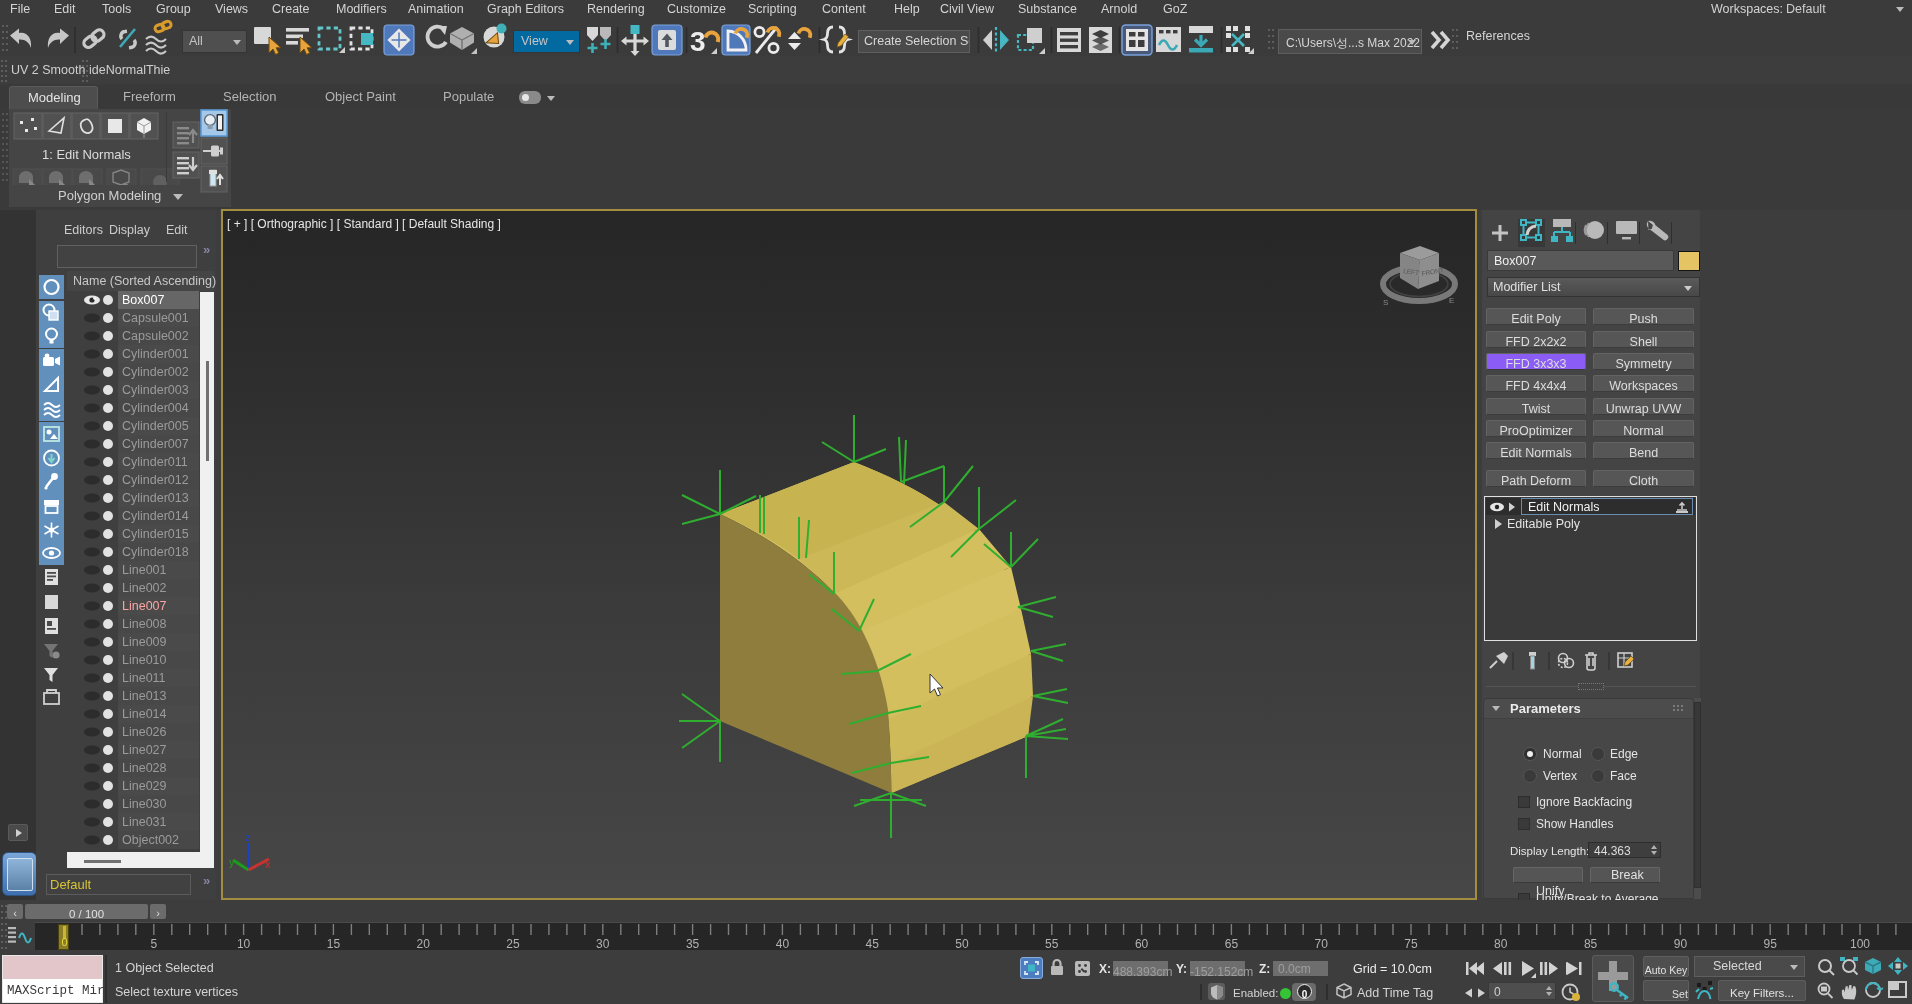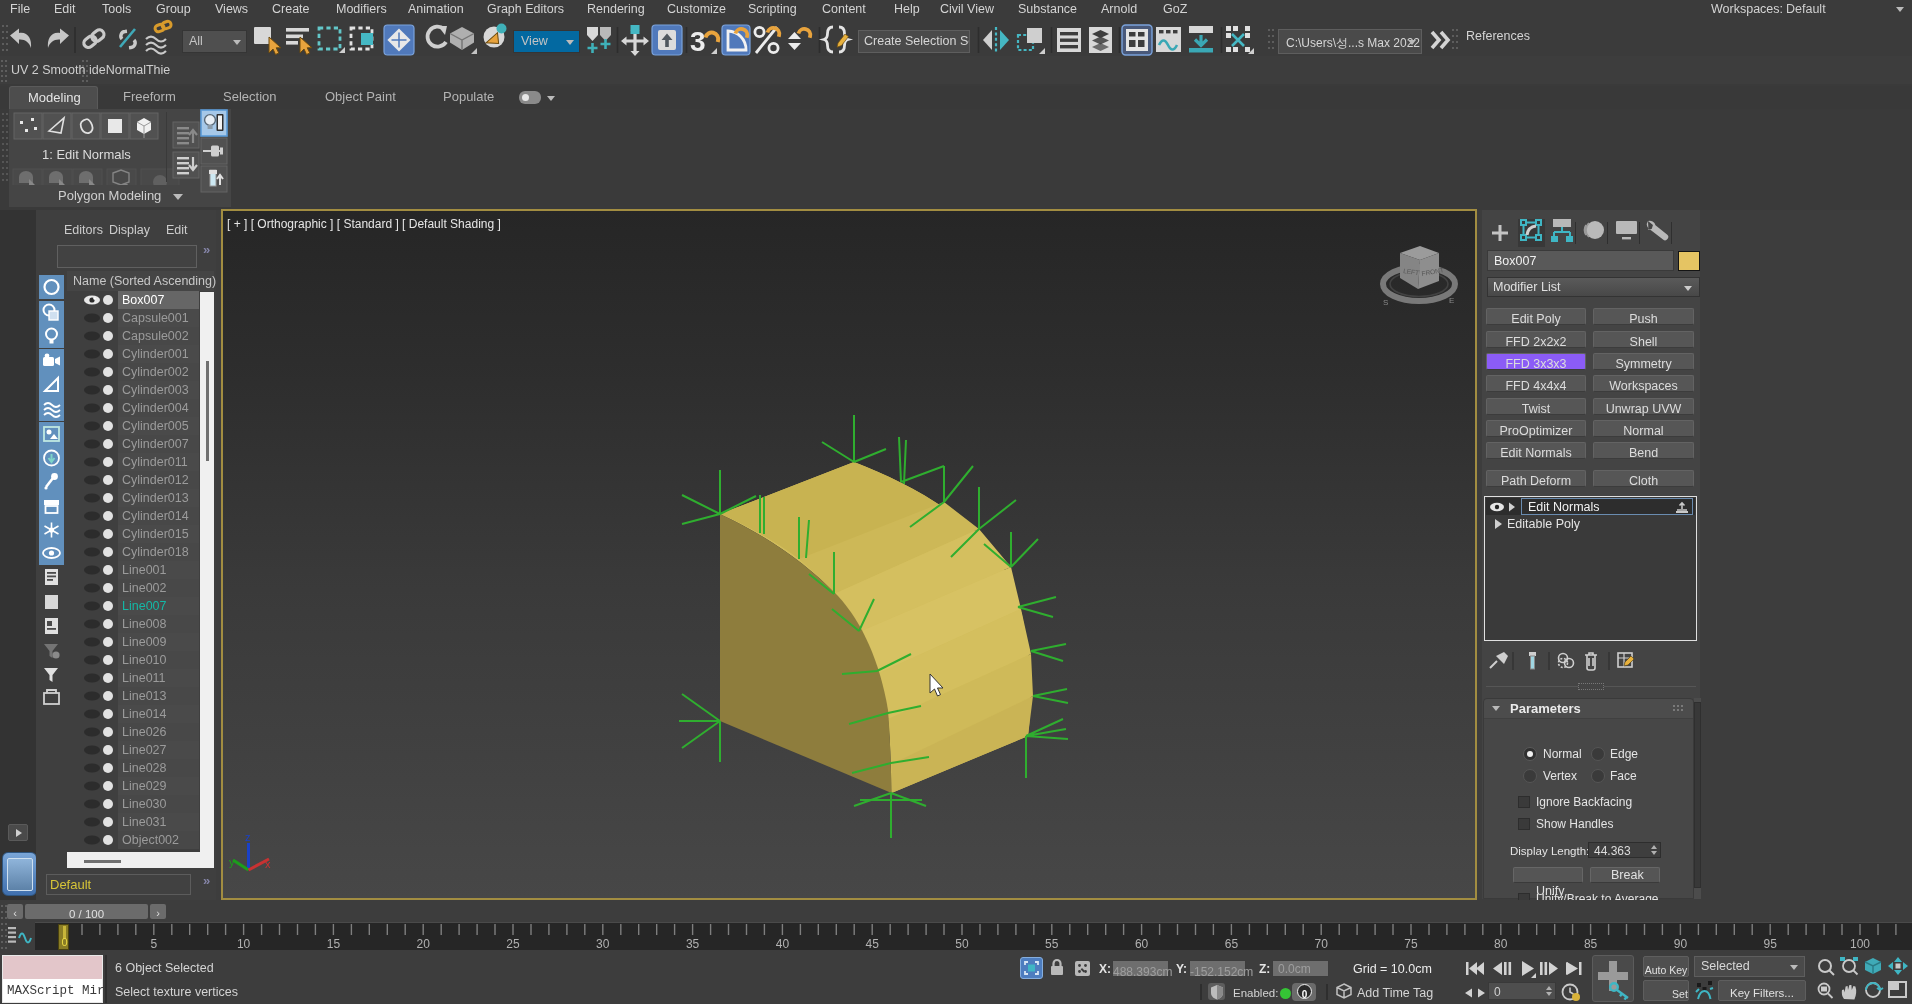--- a/index.html
+++ b/index.html
@@ -714,21 +714,21 @@
 <svg width="18" height="18" style="left:16px;top:288px;">
           <ellipse cx="9" cy="9" rx="8" ry="4.6" fill="#2c2c2c"></ellipse>
         </svg>
 <div class="abs" style="left:36px;top:292px;width:10px;height:10px;border-radius:50%;background:#e2e2e2;"></div>
 <span class="txt" style="left:55px;top:290px;font-size:12.5px;color:#9b9b9b;">Line002</span>
 <div class="abs" style="left:51px;top:306px;width:81px;height:18px;background:#4a4a4a;"></div>
 <svg width="18" height="18" style="left:16px;top:306px;">
           <ellipse cx="9" cy="9" rx="8" ry="4.6" fill="#2c2c2c"></ellipse>
         </svg>
 <div class="abs" style="left:36px;top:310px;width:10px;height:10px;border-radius:50%;background:#e2e2e2;"></div>
-<span class="txt" style="left:55px;top:308px;font-size:12.5px;color:#14b8a6;">Line007</span>
+<span class="txt" style="left:55px;top:308px;font-size:12.5px;color:#fca5a5;">Line007</span>
 <div class="abs" style="left:51px;top:324px;width:81px;height:18px;background:#484848;"></div>
 <svg width="18" height="18" style="left:16px;top:324px;">
           <ellipse cx="9" cy="9" rx="8" ry="4.6" fill="#2c2c2c"></ellipse>
         </svg>
 <div class="abs" style="left:36px;top:328px;width:10px;height:10px;border-radius:50%;background:#e2e2e2;"></div>
 <span class="txt" style="left:55px;top:326px;font-size:12.5px;color:#9b9b9b;">Line008</span>
 <div class="abs" style="left:51px;top:342px;width:81px;height:18px;background:#4a4a4a;"></div>
 <svg width="18" height="18" style="left:16px;top:342px;">
           <ellipse cx="9" cy="9" rx="8" ry="4.6" fill="#2c2c2c"></ellipse>
         </svg>
@@ -1214,21 +1214,21 @@
 <div class="abs" style="left:58px;top:24px;width:11px;height:26px;background:#8a7d26;border:1px solid #4a420f;">
 <div class="abs" style="left:4px;top:1px;width:2.5px;height:13px;background:#c8b63a;"></div>
 <span class="txt" style="left:2.5px;top:11px;font-size:11px;color:#ead842;">0</span>
       </div>
 
 <div class="abs" style="left:2px;top:55px;width:101px;height:48px;border:1px solid #e8e8e8;background:#fff;">
 <div class="abs" style="left:0;top:0;width:99px;height:23px;background:#e3c6ca;"></div>
 <span class="txt" style="left:4px;top:28px;font-size:12.5px;color:#3a3a3a;font-family:'Liberation Mono',monospace;">MAXScript Mir</span>
 </div>
 <div class="abs" style="left:105px;top:55px;width:2px;height:48px;background:#2e2e2e;"></div>
-<span class="txt" style="left:115px;top:61px;font-size:12.5px;color:#d4d4d4;">6 Object Selected</span>
+<span class="txt" style="left:115px;top:61px;font-size:12.5px;color:#d4d4d4;">1 Object Selected</span>
 <span class="txt" style="left:115px;top:85px;font-size:12.5px;color:#d4d4d4;">Select texture vertices</span>
 
 <div class="abs" style="left:1020px;top:57px;width:23px;height:22px;background:#4d7dbf;border:1px solid #85aede;border-radius:3px;"></div>
 <svg width="23" height="22" style="left:1020px;top:57px;">
         <g stroke="#d8e6f4" stroke-width="1.8" fill="none">
           <path d="M5 8 v-3 h3 M15 5 h3 v3 M18 14 v3 h-3 M8 17 h-3 v-3"></path>
           <rect x="8" y="7.5" width="7" height="7" fill="#3fb6c4" stroke="none"></rect>
         </g>
       </svg>
 <svg width="20" height="22" style="left:1048px;top:57px;">
@@ -1311,21 +1311,21 @@
 <path d="M17 6 h8 v11 h11 v8 h-11 v11 h-8 v-11 h-11 v-8 h11 z" fill="#9a9a9a"></path>
 <g stroke="#3fb6c4" stroke-width="2.4" fill="none">
           <circle cx="22" cy="32" r="3.8"></circle>
           <path d="M25 35 l11 8 M30 38.5 l-2 2.8 M34.5 41.8 l-2 2.8"></path>
         </g>
 </svg>
 
 <div class="abs" style="left:1643px;top:56px;width:46px;height:21px;background:#4f4f4f;border:1px solid #5e5e5e;border-radius:2px;text-align:center;"><span style="font-size:10.5px;color:#e0e0e0;position:relative;top:3px;">Auto Key</span></div>
 <div class="abs" style="left:1643px;top:80px;width:46px;height:21px;background:#4f4f4f;border:1px solid #5e5e5e;border-radius:2px;text-align:center;padding-left:28px;"><span style="font-size:10.5px;color:#e0e0e0;position:relative;top:3px;">Set Key</span></div>
 <div class="abs" style="left:1694px;top:56px;width:111px;height:21px;background:#4a4a4a;border:1px solid #5e5e5e;">
-<span class="txt" style="left:6px;top:2px;font-size:12.5px;color:#d8d8d8;">Selected</span>
+<span class="txt" style="left:18px;top:2px;font-size:12.5px;color:#d8d8d8;">Selected</span>
 <span class="abs" style="right:6px;top:8px;width:0;height:0;border-left:4px solid transparent;border-right:4px solid transparent;border-top:5px solid #bbb;"></span>
       </div>
 <svg width="24" height="22" style="left:1694px;top:80px;">
         <g fill="#1a1a1a">
           <rect x="3" y="3" width="4" height="4"></rect>
           <rect x="14" y="1" width="4" height="4"></rect>
           <rect x="8.5" y="7" width="4" height="4"></rect>
         </g>
         <g stroke="#3fb6c4" stroke-width="2" fill="none">
           <path d="M4 19 q2 -8 6.5 -8 q4.5 0 6 8"></path>

